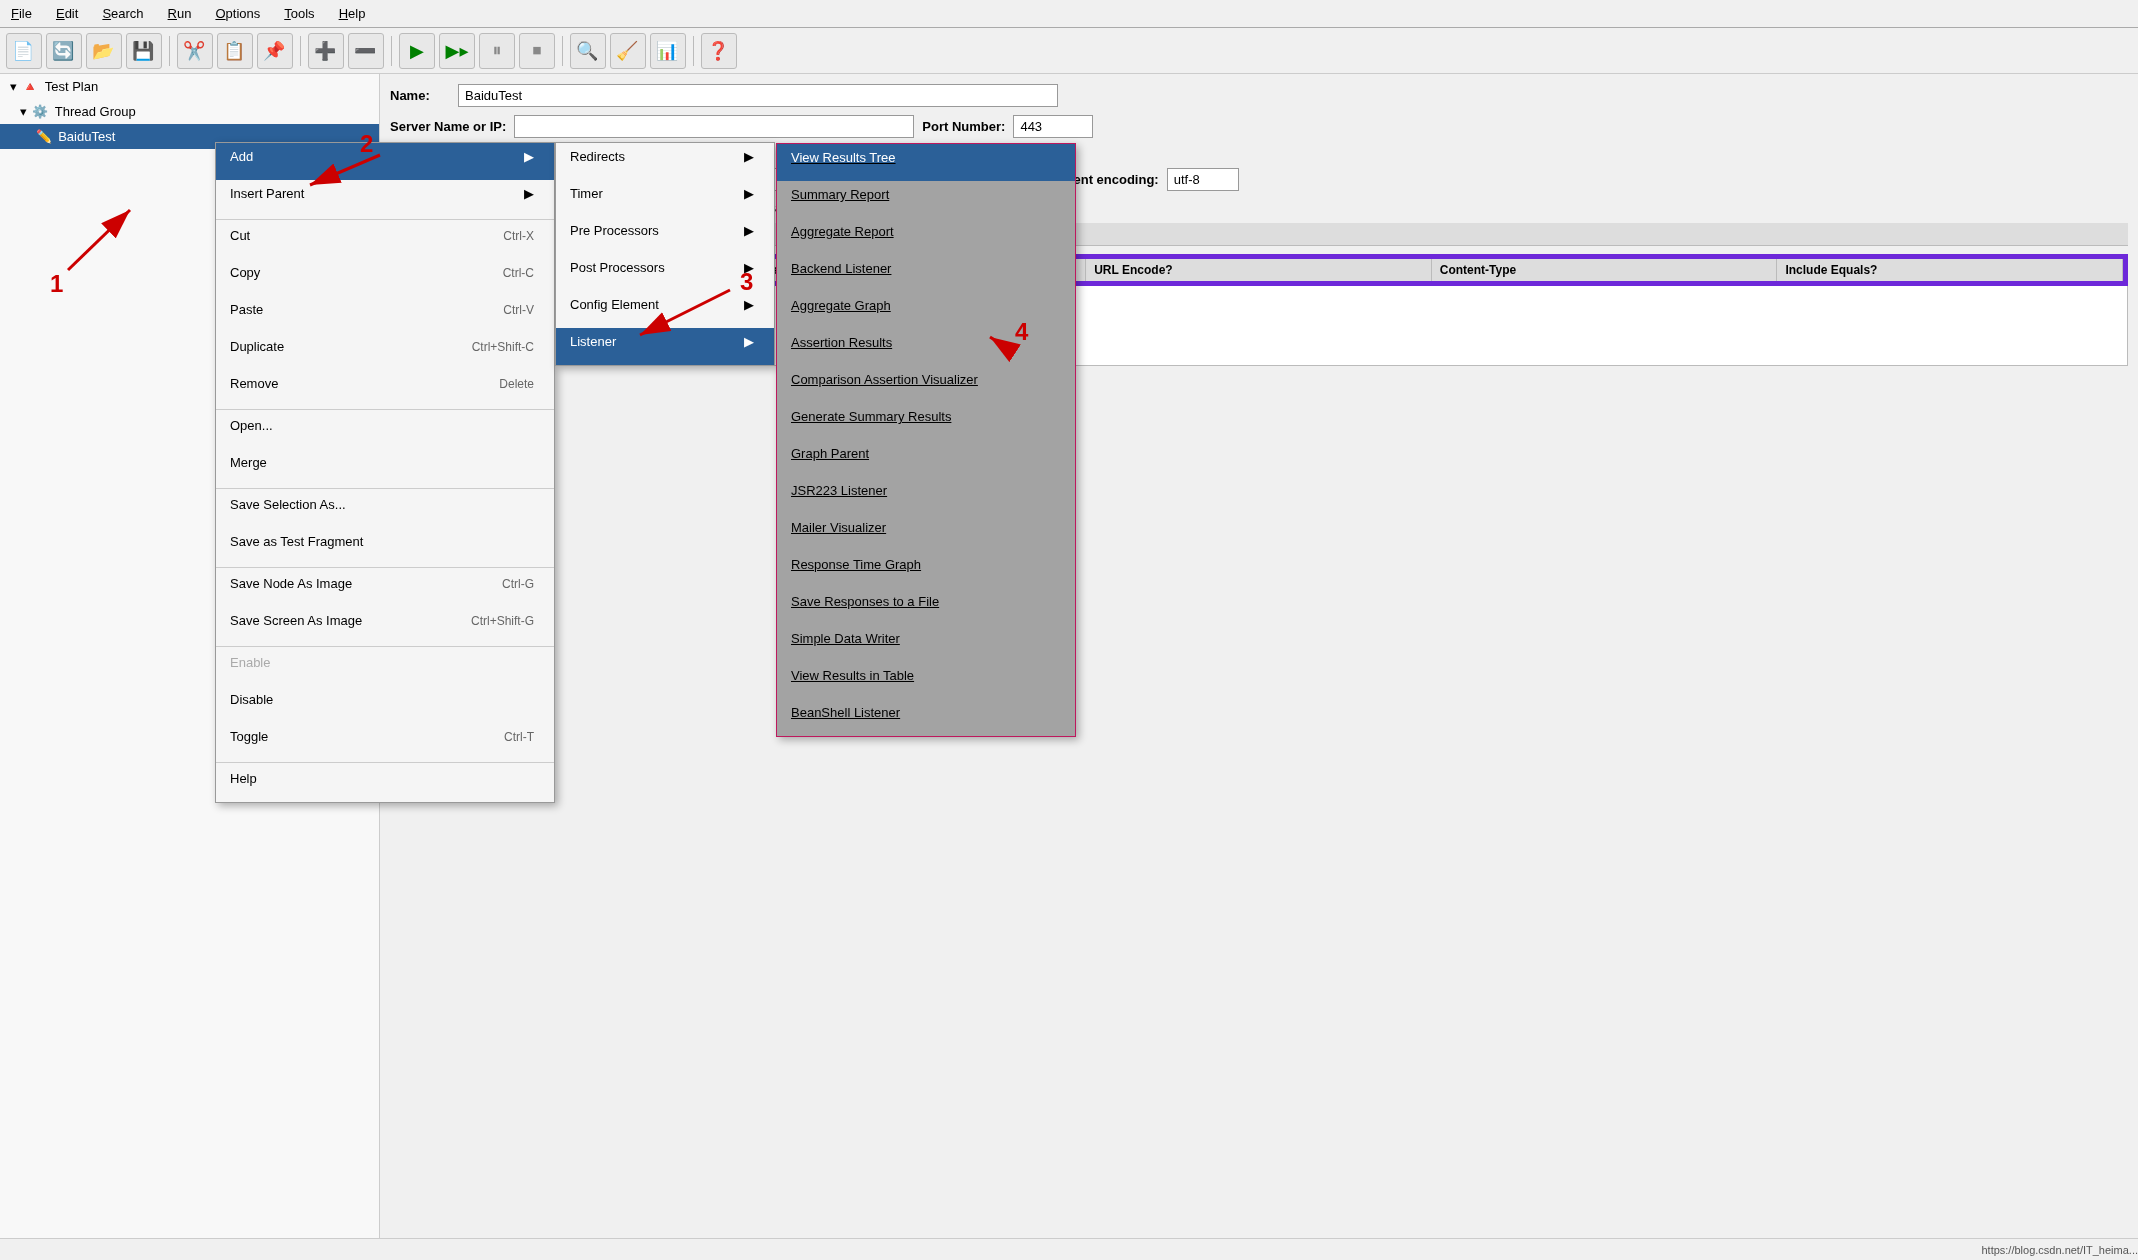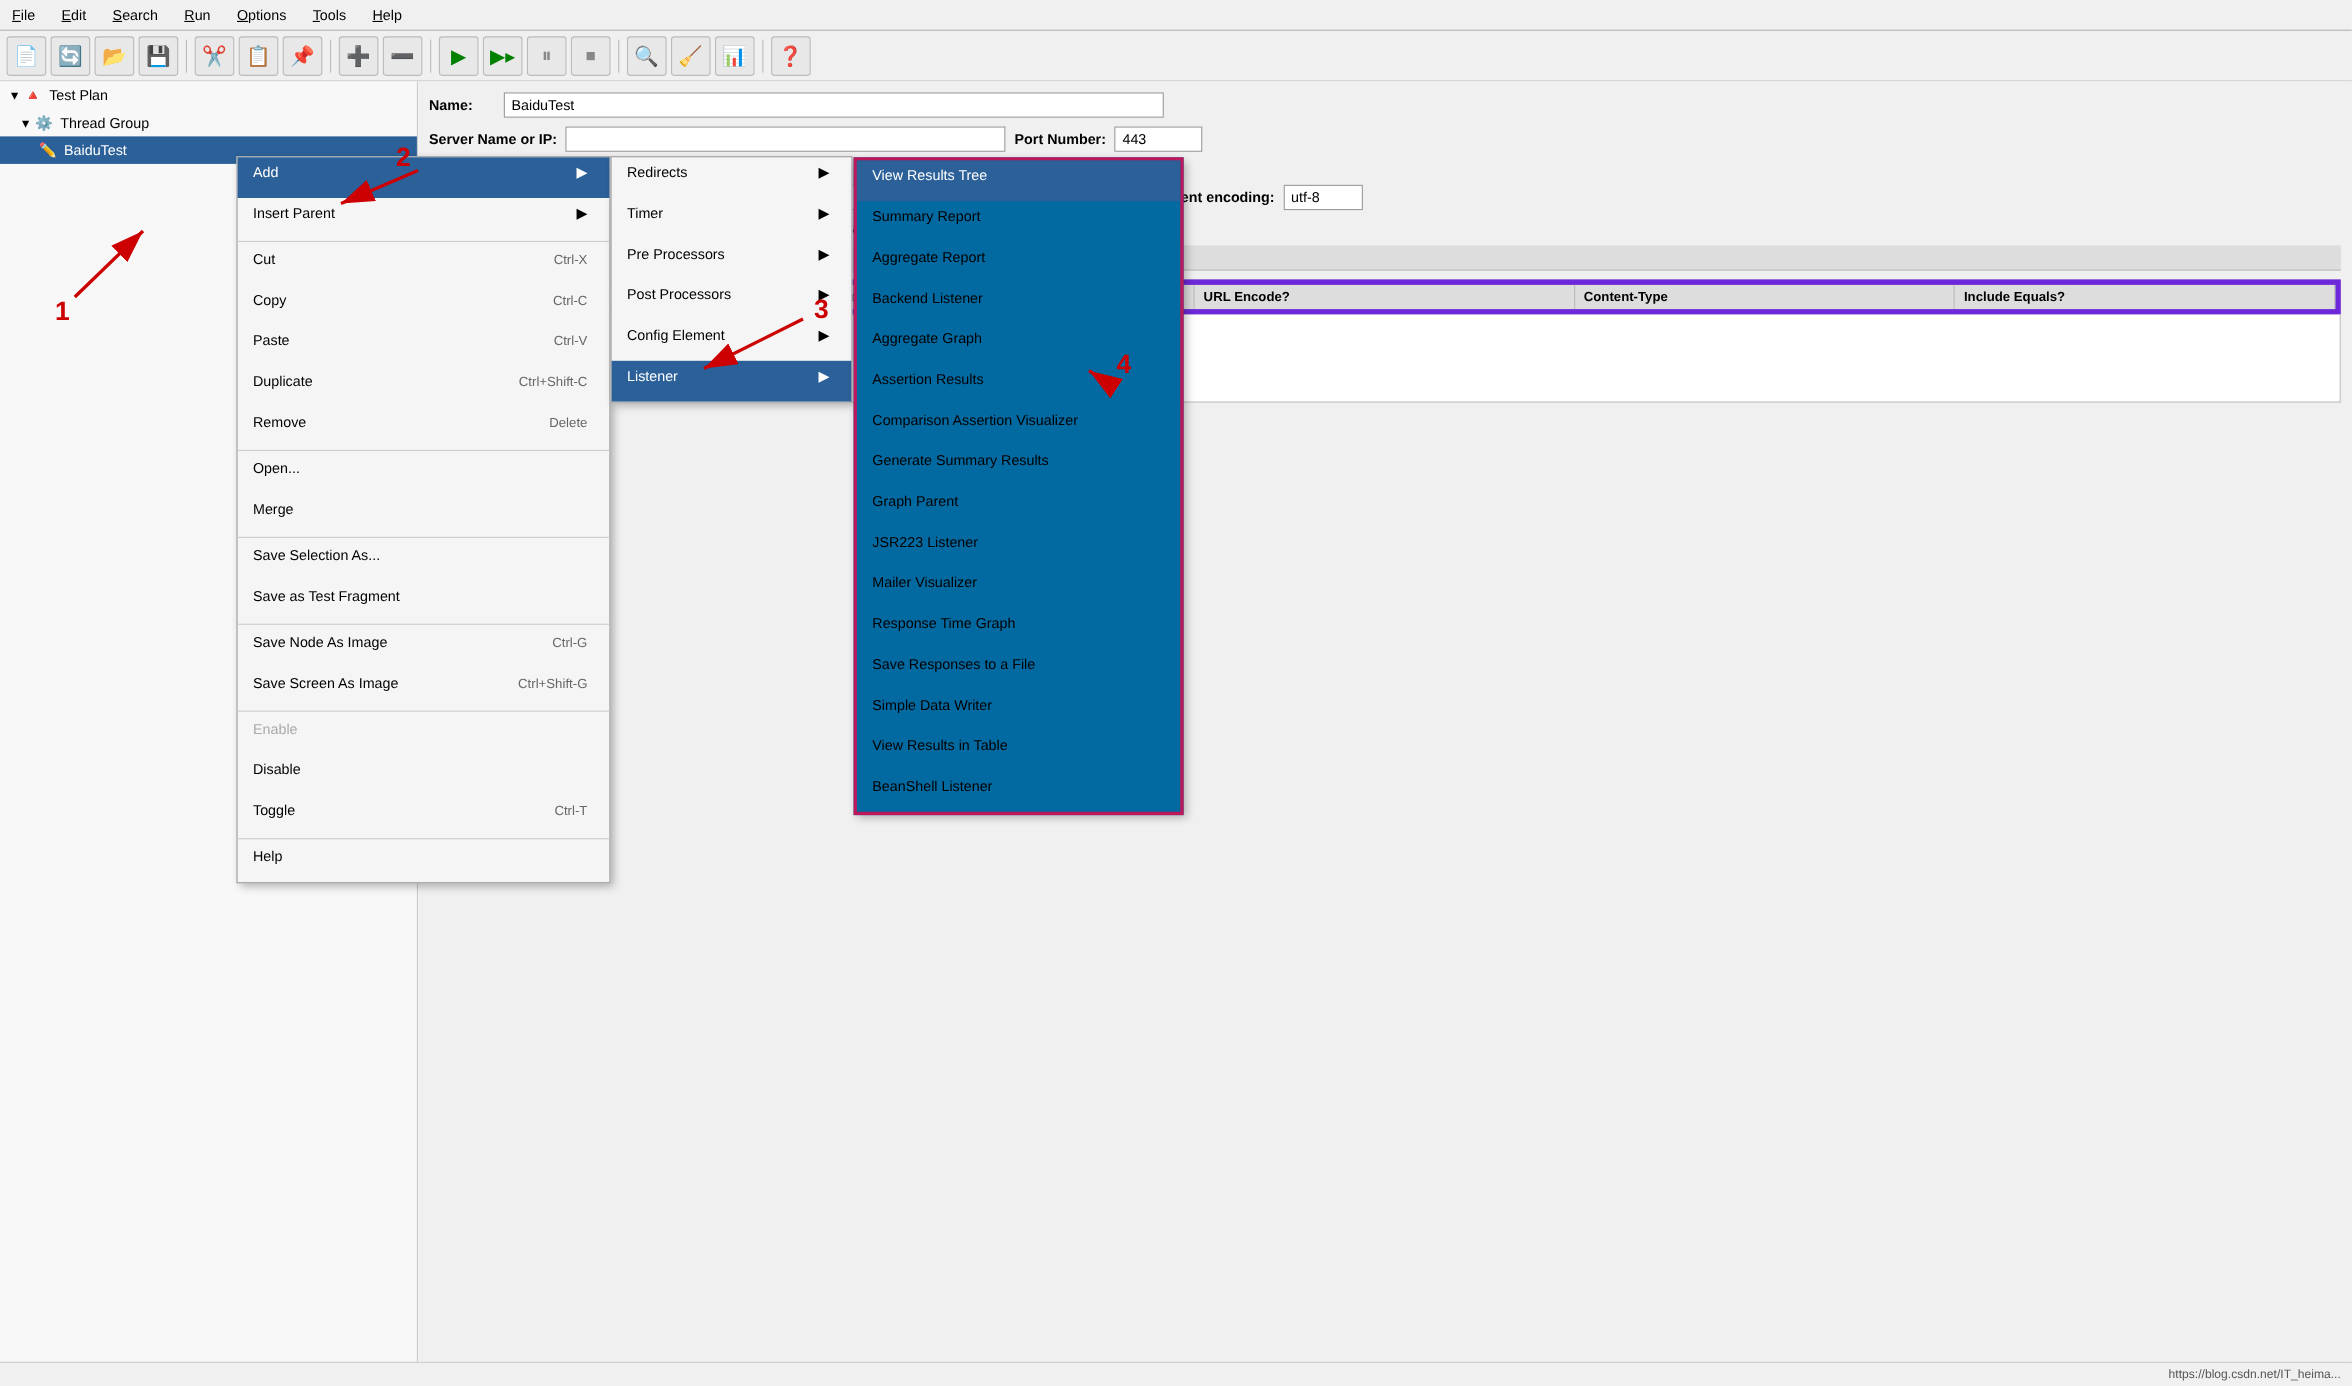--- a/index.html
+++ b/index.html
@@ -154,24 +154,25 @@
       border: 1px solid #999;
       box-shadow: 3px 3px 8px rgba(0,0,0,0.3);
       min-width: 220px;
     }
 
     
     #submenu-listener {
       position: absolute;
       top: 0;
       left: 220px;
-      background: #0369a1;
-      border: 3px solid #be185d;
+      background: #a3a3a3;
+      border: 1px solid #be185d;
       box-shadow: 3px 3px 8px rgba(0,0,0,0.3);
       min-width: 300px;
+      text-decoration: underline;
     }
     .listener-item-highlighted {
       background: #2b6098 !important;
       color: white !important;
     }
 
     
     .label-num {
       position: absolute;
       color: #cc0000;
@@ -194,21 +195,21 @@
       position: absolute;
       bottom: 0;
       right: 0;
       left: 0;
       height: 22px;
       background: #f0f0f0;
       border-top: 1px solid #ccc;
       display: flex;
       align-items: center;
       justify-content: flex-end;
-      padding-right: 10px;
+      padding-right: 0;
       font-size: 11px;
       color: #555;
     }
 
     .tabs-row {
       display: flex;
       background: #ddd;
       border-bottom: 1px solid #bbb;
       margin-bottom: 8px;
     }

